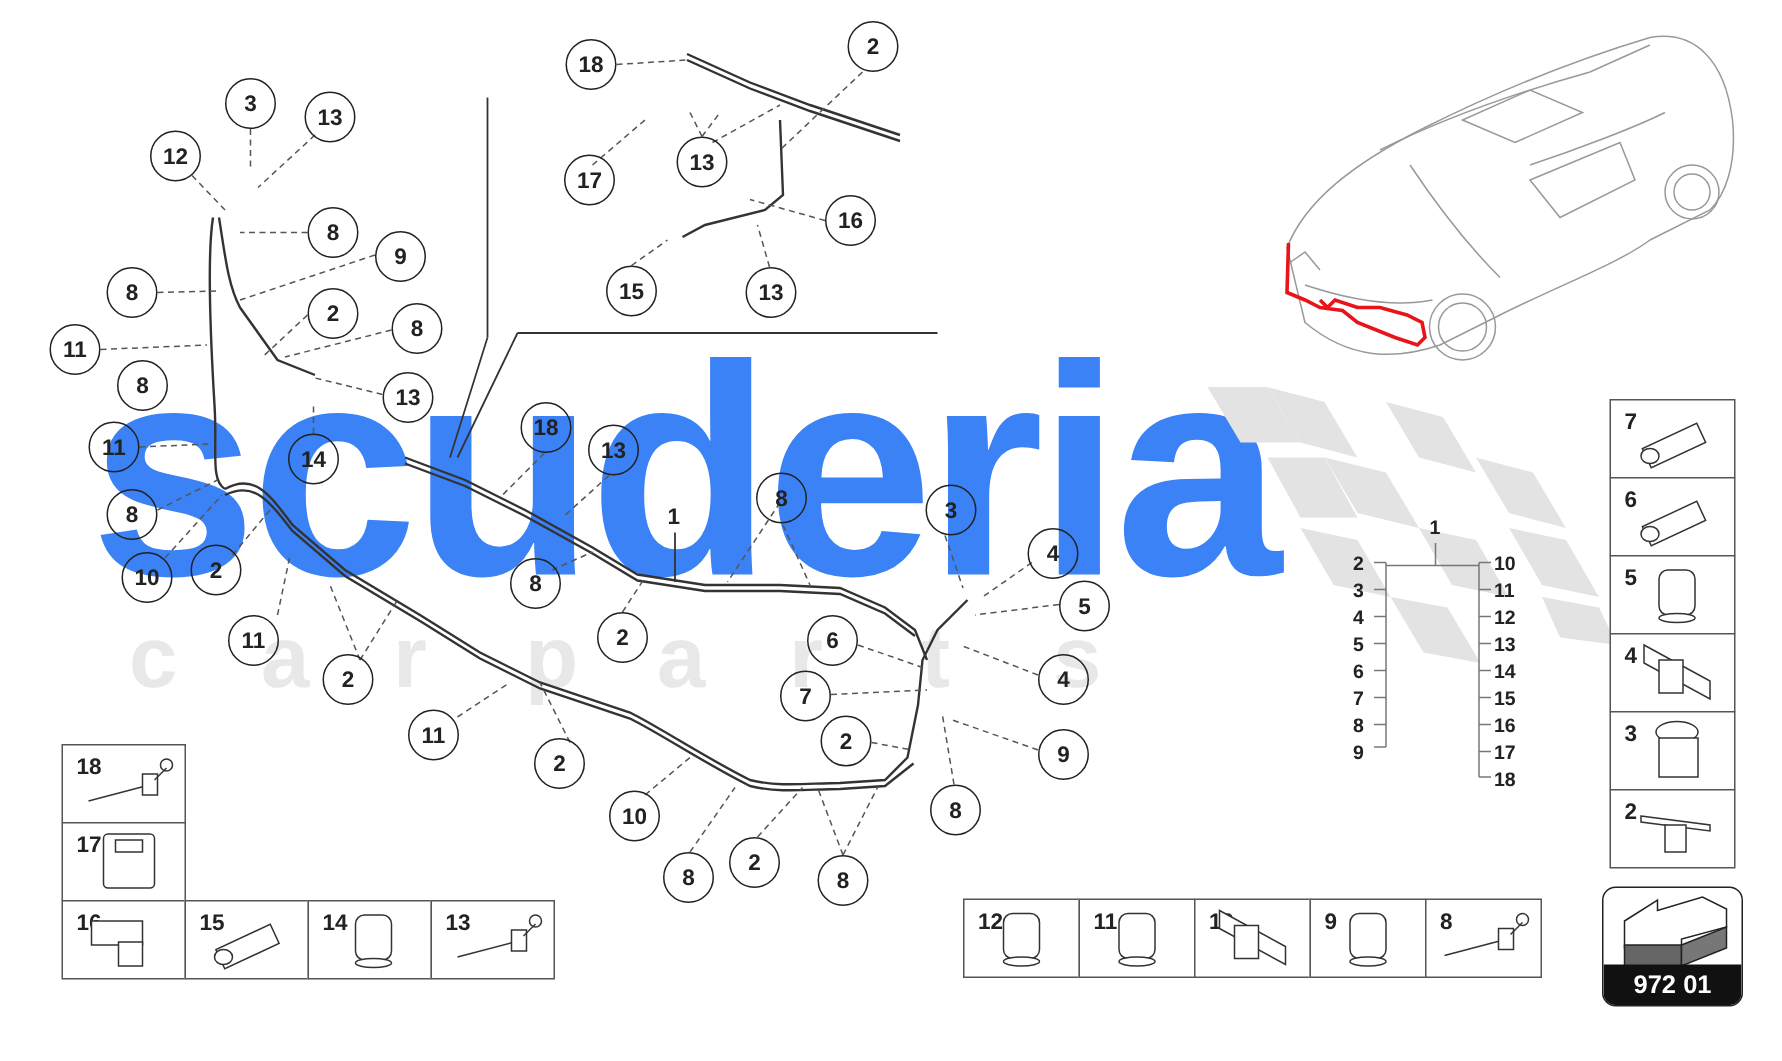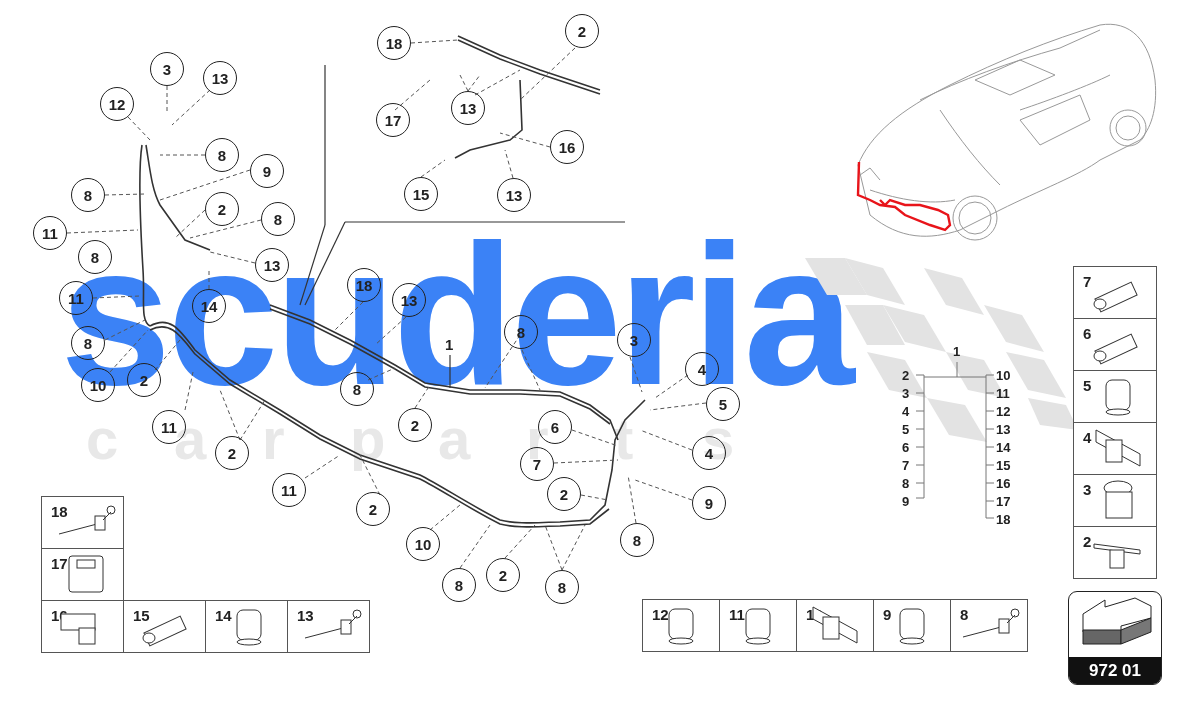--- a/index.html
+++ b/index.html
@@ -12,21 +12,21 @@
       color: #e8e8e8; line-height: 1; white-space: nowrap; }
     .wm-small span { display: inline-block; width: 88px; text-align: left; }
     .callout { position: absolute; width: 34px; height: 34px; border: 1.4px solid #222; border-radius: 50%;
       background: transparent; display: flex; align-items: center; justify-content: center;
       font-size: 15px; font-weight: bold; color: #222; box-sizing: border-box; cursor: pointer; }
     .tile { position: absolute; border: 1.3px solid #555; background: #fff; box-sizing: border-box; cursor: pointer; }
     .tile .num { position: absolute; left: 9px; top: 6px; font-size: 15px; font-weight: bold; color: #222; }
     .tile svg { position: absolute; right: 6px; bottom: 4px; }
     .tree { position: absolute; left: 880px; top: 340px; width: 160px; height: 190px; }
     .tree .t { position: absolute; font-size: 13px; font-weight: bold; color: #222; }
-    .ref { position: absolute; left: 1068px; top: 591px; width: 94px; height: 94px;
+    .ref { position: absolute; left: 1068px; top: 591px; width: 94px; height: 80px;
       border: 1.4px solid #222; border-radius: 9px; overflow: hidden; box-sizing: border-box; background: #fff; }
     .ref .code { position: absolute; left: 0; bottom: 0; width: 100%; height: 27px; background: #111;
       color: #fff; font-size: 17px; font-weight: bold; text-align: center; line-height: 27px; }
   </style>
 </head>
 <body>
 
 <div class="wm-big">scuderia</div>
 <div class="wm-small">
   <span>c</span><span>a</span><span>r</span><span>p</span><span>a</span><span>r</span><span>t</span><span>s</span>

